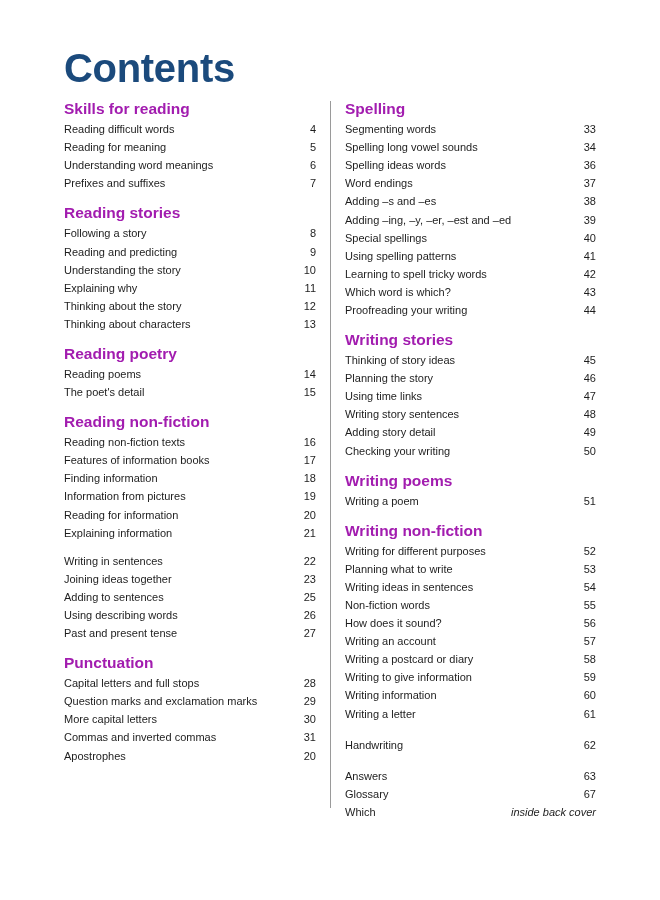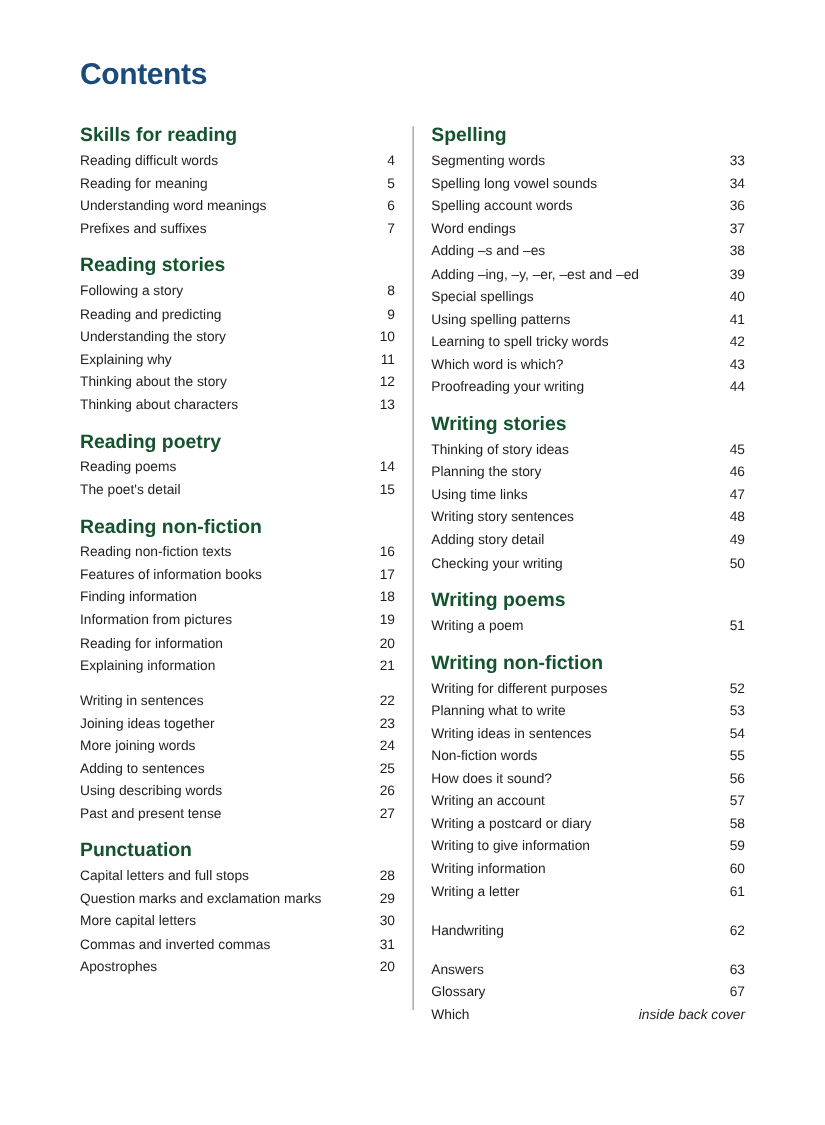--- a/index.html
+++ b/index.html
@@ -1,25 +1,25 @@
 <!DOCTYPE html>
 <html><head>
 <meta charset="utf-8">
 <style>
   html, body { margin:0; padding:0; background:#ffffff; }
   body { width:660px; height:900px; position:relative; overflow:hidden;
          font-family:"Liberation Sans", sans-serif; color:#1d1d1d; }
-  .title { position:absolute; left:64px; top:46px; font-size:24px; font-weight:bold;
+  .title { position:absolute; left:64px; top:46px; font-size:40px; font-weight:bold;
            color:#1b4a7c; letter-spacing:-0.3px; margin:0; }
   .col { position:absolute; top:98px; }
   .col-left { left:64px; width:252px; }
   .col-right { left:345px; width:251px; }
   .divider { position:absolute; left:330px; top:101px; width:1px; height:707px; background:#9a9a9a; }
   .section { margin:0; }
-  .heading { font-size:15.5px; font-weight:bold; color:#14532d; height:22px; line-height:22px; margin:0; }
+  .heading { font-size:15.5px; font-weight:bold; color:#a21caf; height:22px; line-height:22px; margin:0; }
   .row { display:flex; justify-content:space-between; align-items:center; height:18.1px;
          font-size:11px; line-height:18px; white-space:nowrap; }
   .row .pg { text-align:right; }
   .row .pg.it { font-style:italic;margin-left:16px; }
   .gap { height:10px; }
 </style>
 </head>
 <body>
 
 <h1 class="title">Contents</h1>
@@ -118,24 +118,20 @@
     <div class="section">
       <div class="row">
         <span>Writing in sentences</span>
         <span class="pg">22</span>
       </div>
       <div class="row">
         <span>Joining ideas together</span>
         <span class="pg">23</span>
       </div>
       <div class="row">
-        <span>More joining words</span>
-        <span class="pg">24</span>
-      </div>
-      <div class="row">
         <span>Adding to sentences</span>
         <span class="pg">25</span>
       </div>
       <div class="row">
         <span>Using describing words</span>
         <span class="pg">26</span>
       </div>
       <div class="row">
         <span>Past and present tense</span>
         <span class="pg">27</span>
@@ -171,21 +167,21 @@
       <h2 class="heading">Spelling</h2>
       <div class="row">
         <span>Segmenting words</span>
         <span class="pg">33</span>
       </div>
       <div class="row">
         <span>Spelling long vowel sounds</span>
         <span class="pg">34</span>
       </div>
       <div class="row">
-        <span>Spelling account words</span>
+        <span>Spelling ideas words</span>
         <span class="pg">36</span>
       </div>
       <div class="row">
         <span>Word endings</span>
         <span class="pg">37</span>
       </div>
       <div class="row">
         <span>Adding –s and –es</span>
         <span class="pg">38</span>
       </div>

